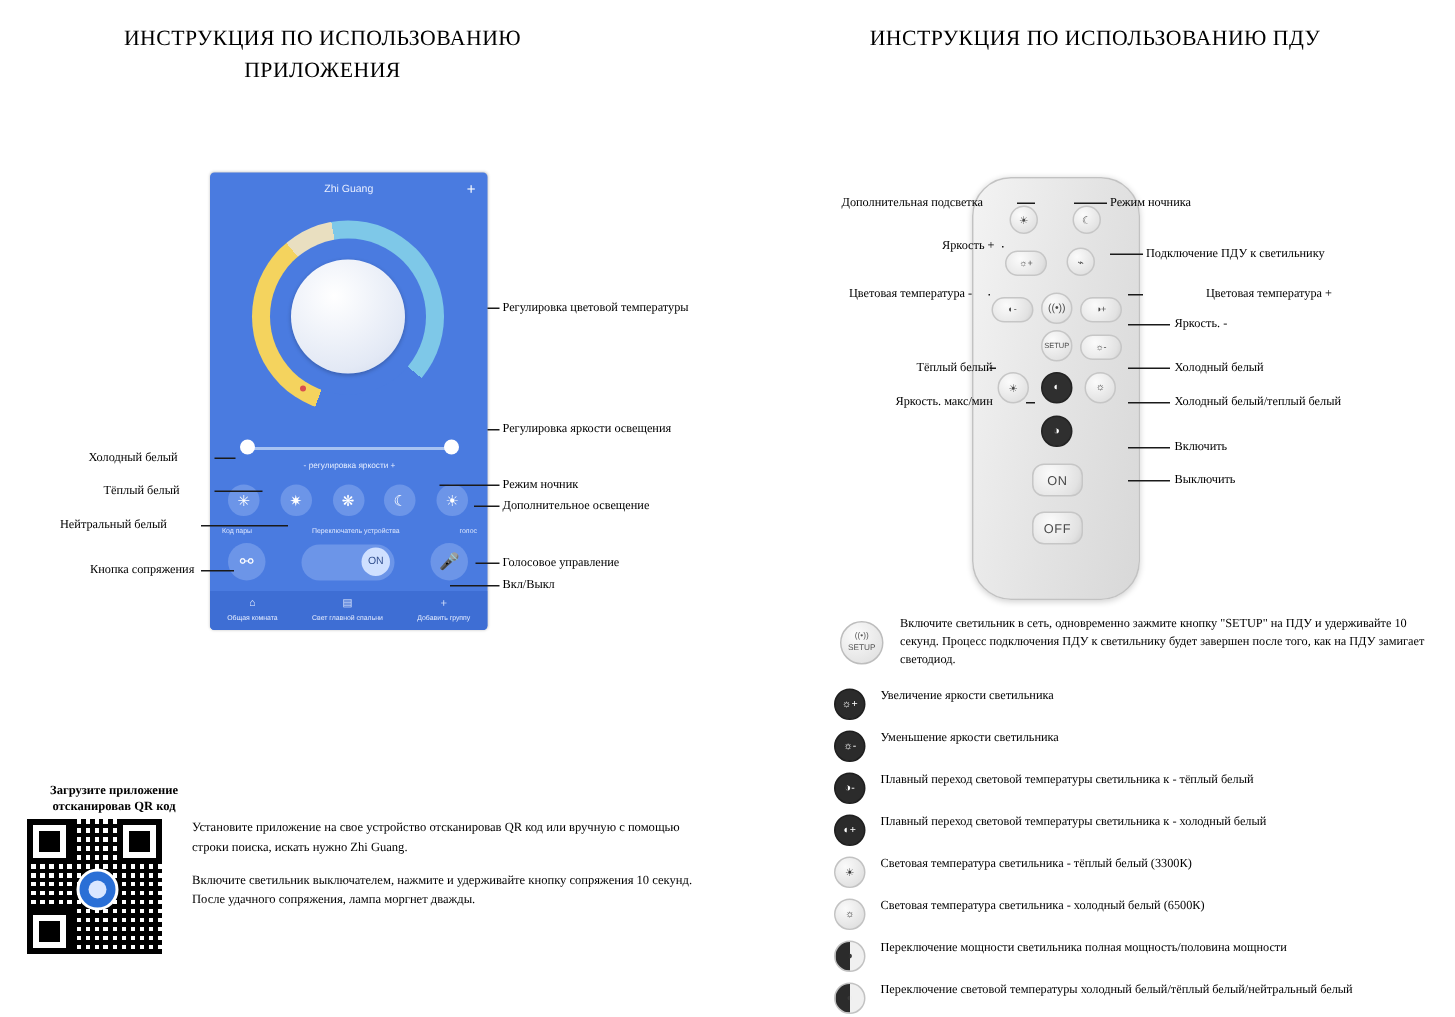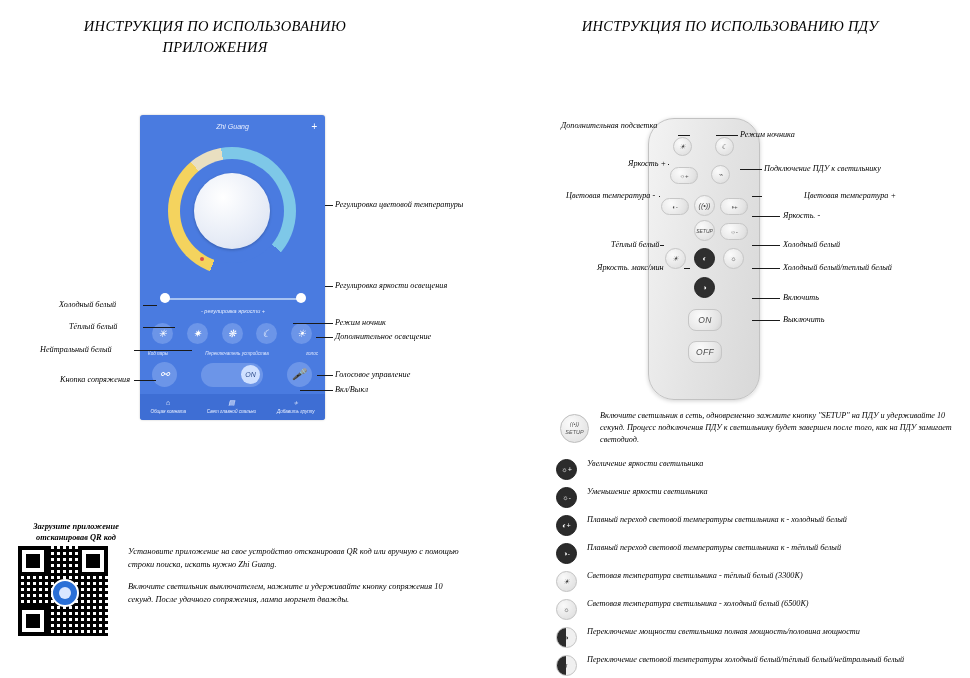--- a/index.html
+++ b/index.html
@@ -4,21 +4,21 @@
 <style>
   html,body{margin:0;padding:0;}
   body{
     width:970px;height:678px;
     background:#ffffff;
     font-family:"Liberation Serif", serif;
     color:#000;
     position:relative;
     overflow:hidden;
   }
-  .page{position:absolute;left:0;top:0;width:808px;height:678px;font-style:italic;}
+  .page{position:absolute;left:0;top:0;width:808px;height:678px;}
 
   
   .title{
     position:absolute;
     font-family:"Liberation Serif", serif;
     font-size:14.5px;
     letter-spacing:.3px;
     text-align:center;
     line-height:1.45;
     font-weight:400;
@@ -292,21 +292,21 @@
     <div class="rbtn mid" style="left:16px;top:129px;">☀</div>
     <div class="rbtn mid" style="left:45px;top:129px;background:#2f2f2f;color:#fff;border-color:#222;">◐</div>
     <div class="rbtn mid" style="left:74px;top:129px;">☼</div>
 
     <div class="rbtn mid" style="left:45px;top:158px;background:#2f2f2f;color:#fff;border-color:#222;">◑</div>
 
     <div class="rbtn pill" style="left:39px;top:190px;">ON</div>
     <div class="rbtn pill" style="left:39px;top:222px;">OFF</div>
   </div>
 
-  <div class="callout" style="left:561px;top:121px;">Дополнительная подсветка</div>
+  <div class="callout" style="left:561px;top:130px;">Дополнительная подсветка</div>
   <div class="lead" style="left:690px;top:135px;width:-0px;"></div>
   <div class="lead" style="left:690px;top:135px;width:0px;"></div>
   <div class="lead" style="left:678px;top:135px;width:12px;"></div>
 
   <div class="callout" style="left:628px;top:159px;">Яркость +</div>
   <div class="lead" style="left:672px;top:164px;width:0px;"></div>
   <div class="lead" style="left:668px;top:164px;width:0px;"></div>
   <div class="lead" style="left:668px;top:164px;width:1px;"></div>
 
   <div class="callout" style="left:566px;top:191px;">Цветовая температура -</div>
@@ -353,26 +353,26 @@
 
     <div class="legend-row">
       <span class="legend-ic dark">☼+</span>
       <span>Увеличение яркости светильника</span>
     </div>
     <div class="legend-row">
       <span class="legend-ic dark">☼-</span>
       <span>Уменьшение яркости светильника</span>
     </div>
     <div class="legend-row">
+      <span class="legend-ic dark">◑-</span>
+      <span>Плавный переход световой температуры светильника к - тёплый белый</span>
+    </div>
+    <div class="legend-row">
       <span class="legend-ic dark">◐+</span>
       <span>Плавный переход световой температуры светильника к - холодный белый</span>
-    </div>
-    <div class="legend-row">
-      <span class="legend-ic dark">◑-</span>
-      <span>Плавный переход световой температуры светильника к - тёплый белый</span>
     </div>
     <div class="legend-row">
       <span class="legend-ic">☀</span>
       <span>Световая температура светильника - тёплый белый (3300К)</span>
     </div>
     <div class="legend-row">
       <span class="legend-ic">☼</span>
       <span>Световая температура светильника - холодный белый (6500К)</span>
     </div>
     <div class="legend-row">

